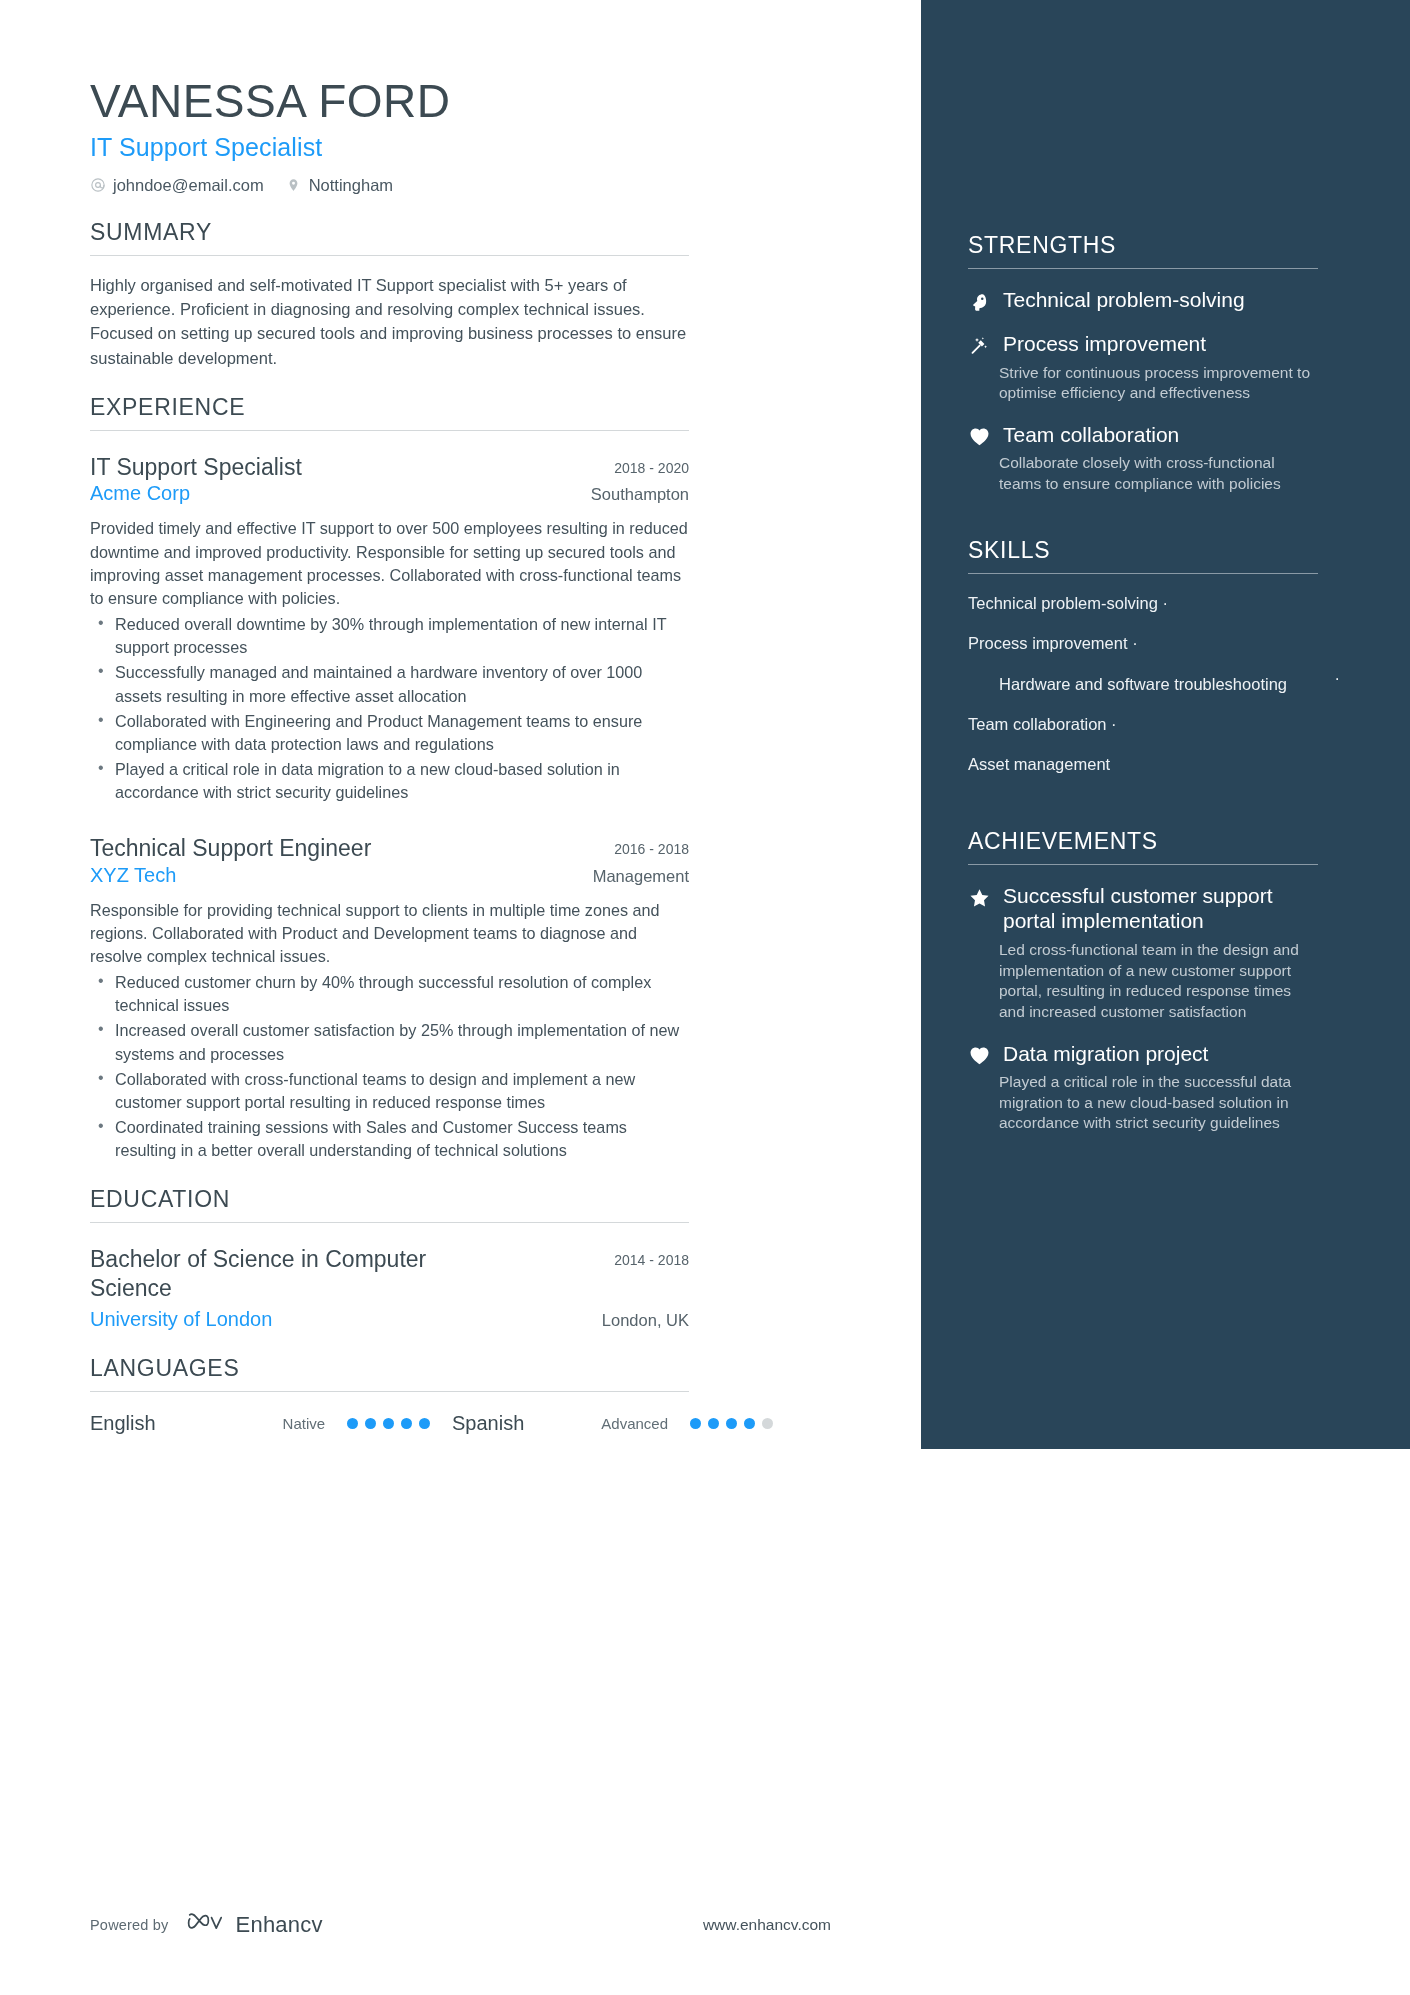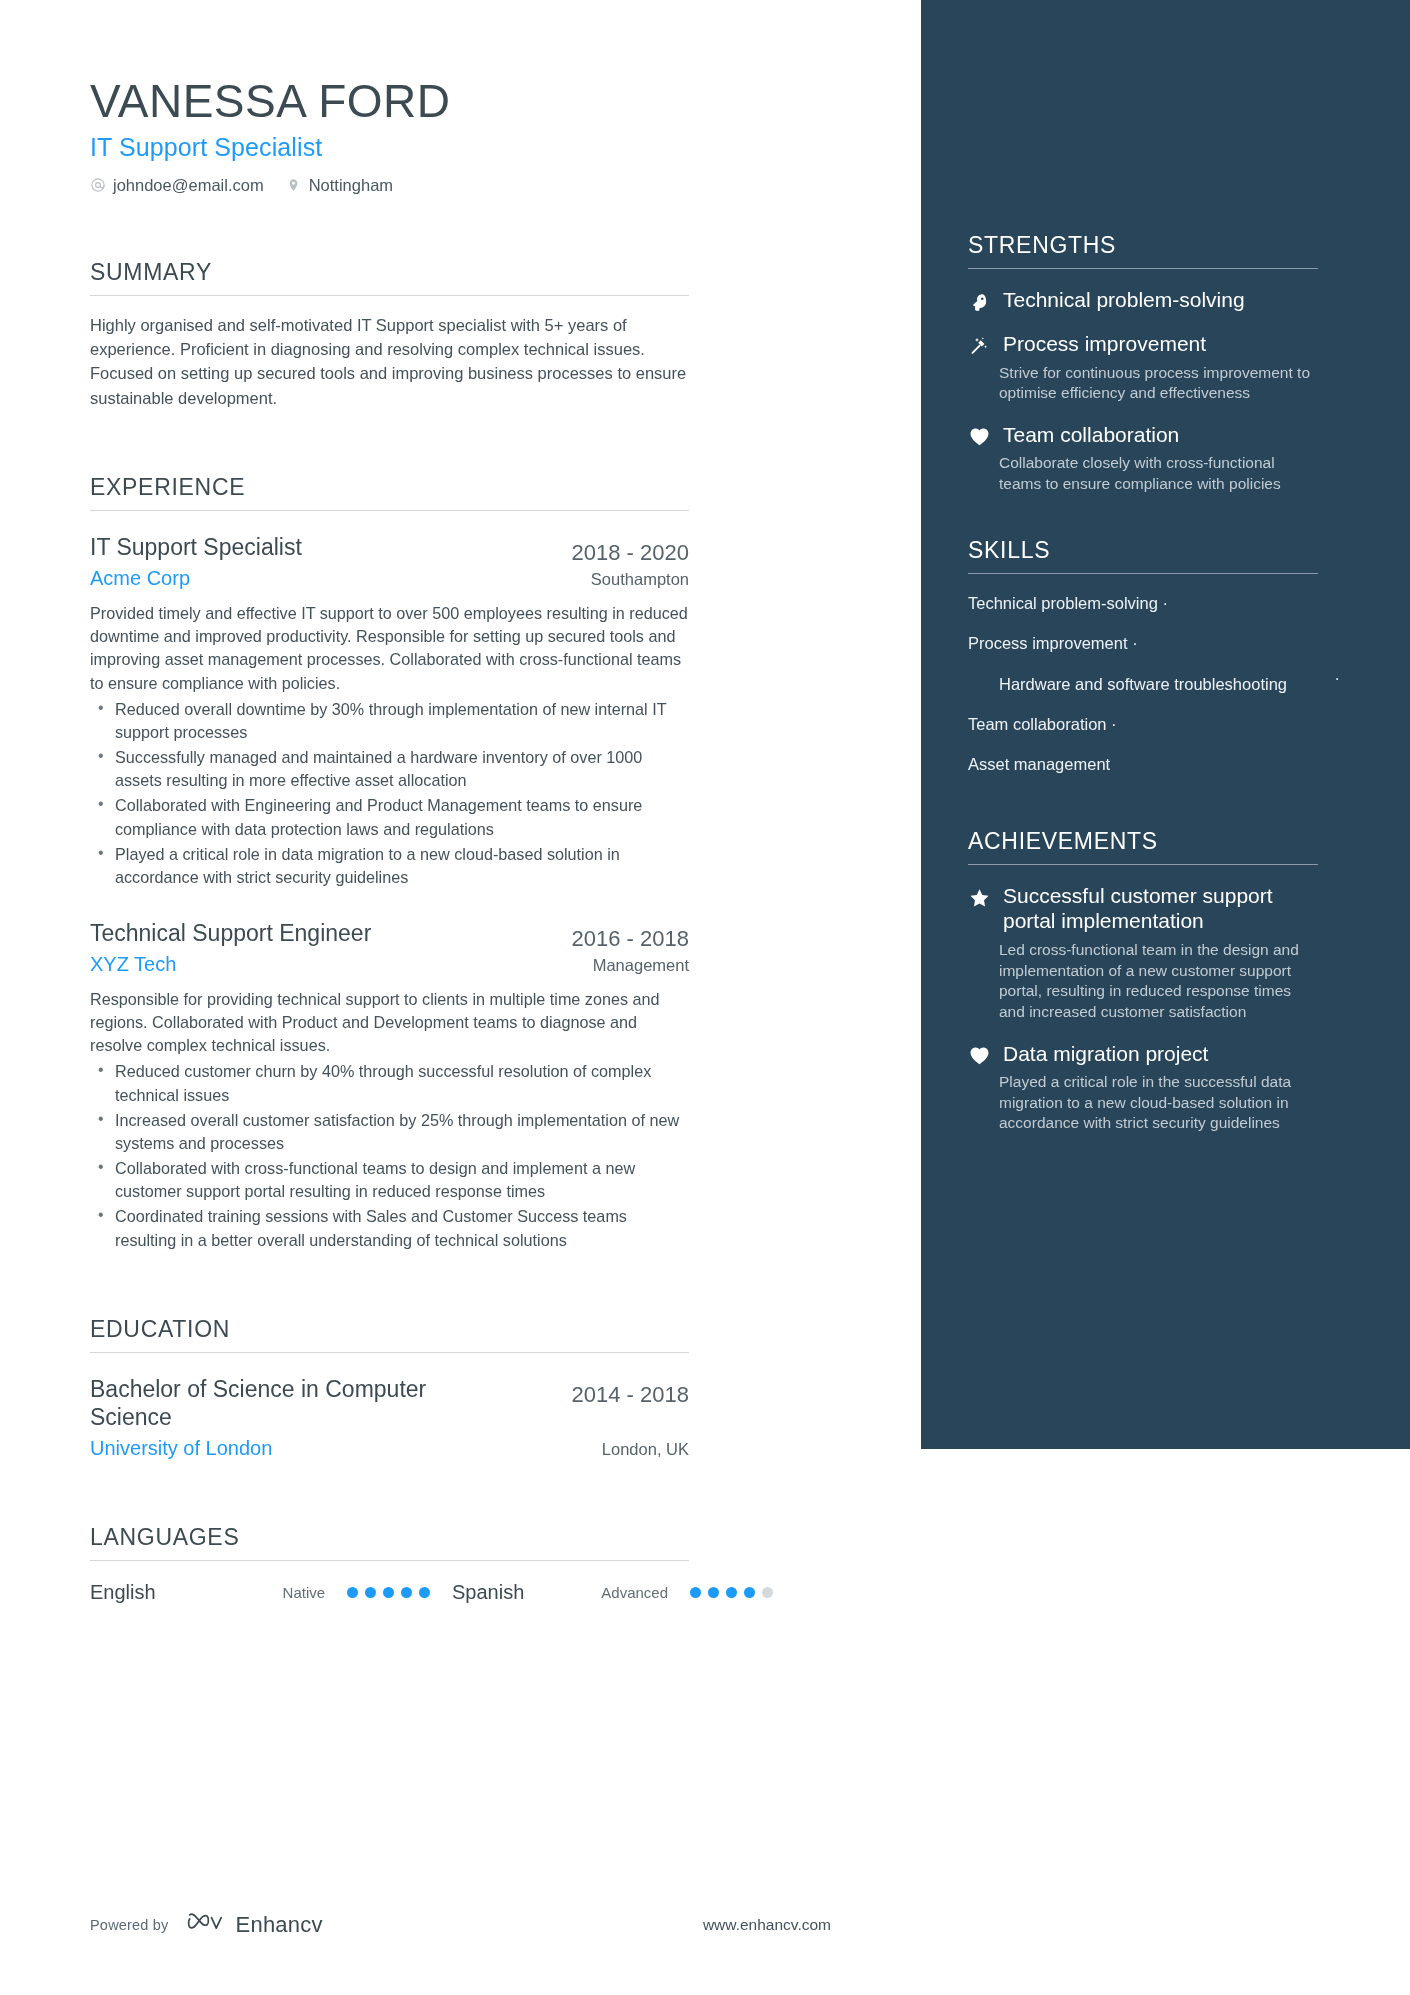--- a/index.html
+++ b/index.html
@@ -42,21 +42,21 @@
     align-items: center;
     gap: 22px;
     margin-top: 14px;
     font-size: 16.5px;
     color: #4a5862;
   }
   .contact-item { display: flex; align-items: center; gap: 7px; }
   .contact-item .ci-icon { display: inline-flex; align-items: center; justify-content: center; width: 16px; height: 16px; color: #b9c0c4; }
   .contact-item .ci-icon svg { display: block; }
 
-  .section { margin-top: 64px; }
+  .section { margin-top: 24px; }
   .section-title {
     font-size: 23px;
     font-weight: 300;
     letter-spacing: 0.7px;
     color: #3c4a52;
     text-transform: uppercase;
   }
   .section-rule {
     height: 1px;
     background: #d4d8da;
@@ -73,21 +73,21 @@
   .entry { margin-top: 22px; }
   .entry-head { display: flex; align-items: flex-start; justify-content: space-between; gap: 18px; }
   .entry-title {
     font-size: 23px;
     font-weight: 400;
     color: #3c4a52;
     line-height: 1.23;
     flex: 1 1 auto;
   }
   .entry-date {
-    font-size: 22px;
+    font-size: 14px;
     color: #56636b;
     white-space: nowrap;
     padding-top: 7px;
     text-align: right;
   }
   .entry-sub { display: flex; align-items: baseline; justify-content: space-between; gap: 18px; margin-top: 1px; }
   .entry-org { font-size: 20px; color: #1d9bf8; font-weight: 400; }
   .entry-loc { font-size: 16.5px; color: #56636b; white-space: nowrap; }
 
   .entry-desc {

